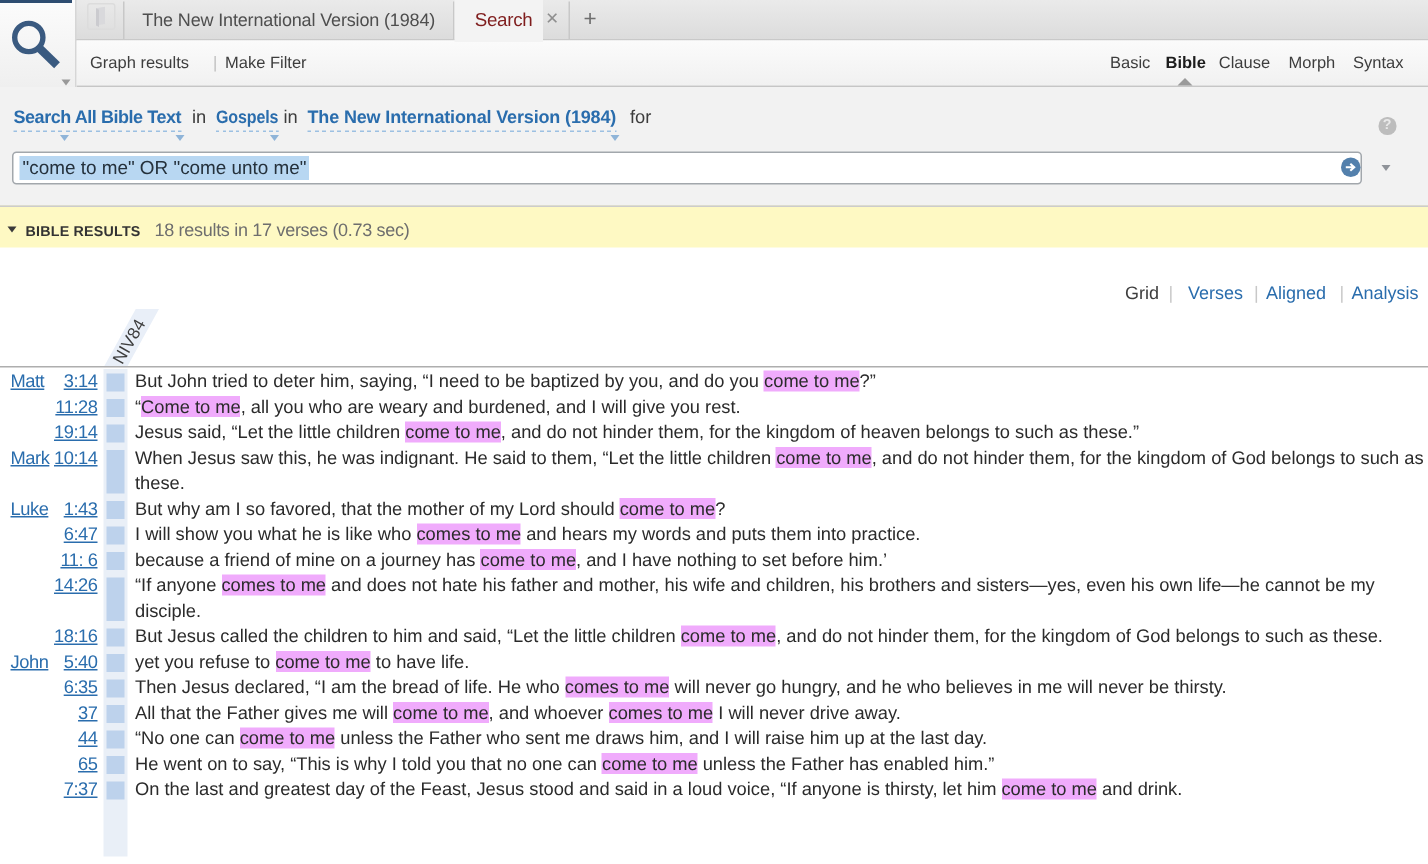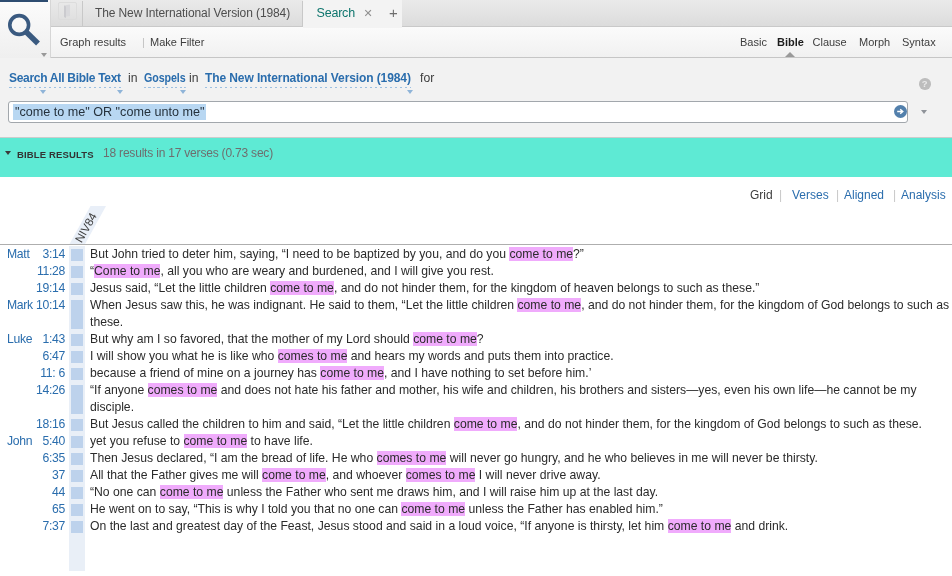--- a/index.html
+++ b/index.html
@@ -8,22 +8,22 @@
 #page { position:relative; width:952px; height:576px; }
 
 
 #tabbar { position:absolute; left:0; top:0; width:952px; height:27px;
   background:linear-gradient(#eaeaea,#dcdcdc); border-bottom:1px solid #c9c9c9; }
 .tabsep { position:absolute; top:1px; width:1px; height:25px; background:#c8c8c8; }
 #booktab { position:absolute; left:58px; top:2px; width:19px; height:18px;
   border:1px solid #dcdcdc; border-radius:2px; }
 #nivtab { position:absolute; left:82px; top:0; width:221px; height:26px;
   color:#4e4e4e; font-size:12px; letter-spacing:-0.1px; line-height:27px; text-align:center; }
-#searchtab { position:absolute; left:303px; top:0; width:99px; height:28px;
-  background:#f3f3f3; color:#0f766e; font-size:12.5px; letter-spacing:-0.2px; line-height:26px; z-index:2;
+#searchtab { position:absolute; left:303px; top:0; width:59px; height:28px;
+  background:#f3f3f3; color:#7f1d1d; font-size:12.5px; letter-spacing:-0.2px; line-height:26px; z-index:2;
   padding-left:13.5px; }
 #tabx { position:absolute; left:363.5px; top:0px; height:26px; line-height:26px; color:#8f8f8f; font-size:11px; z-index:3;}
 #tabplus { position:absolute; left:389px; top:0; height:26px; line-height:25px; color:#6e6e6e; font-size:15px; z-index:3;}
 
 
 #navybar { position:absolute; left:0; top:0; width:48px; height:2px; background:#2e4d71; z-index:5; }
 #iconpanel { position:absolute; left:0; top:0; width:51px; height:58px;
   background:linear-gradient(#fcfcfc,#efefef); border-right:1px solid #d6d6d6; z-index:4; }
 #icontri { position:absolute; left:40.5px; top:53px; width:0; height:0; z-index:5;
   border-left:3.5px solid transparent; border-right:3.5px solid transparent;
@@ -56,22 +56,22 @@
 #gobtn { position:absolute; left:885px; top:3px; width:13px; height:13px; border-radius:50%;
   background:#5380ac; }
 #gobtn svg { position:absolute; left:0; top:0; }
 #inputcaret { position:absolute; left:920.5px; top:52px; width:0; height:0;
   border-left:3.5px solid transparent; border-right:3.5px solid transparent;
   border-top:4.5px solid #8f9399; }
 #helpicon { position:absolute; left:919px; top:20px; width:11.5px; height:11.5px; border-radius:50%;
   background:#bdbdbd; color:#e9e9e9; text-align:center; font-size:9.5px; line-height:12px; font-weight:bold; }
 
 
-#resultsbar { position:absolute; left:0; top:137px; width:952px; height:40px;
-  background:#5eead4; border-top:1px solid #ccc; }
+#resultsbar { position:absolute; left:0; top:137px; width:952px; height:28px;
+  background:#fef9c3; border-top:1px solid #ccc; }
 #rb-tri { position:absolute; left:5px; top:13px; width:0; height:0;
   border-left:3px solid transparent; border-right:3px solid transparent;
   border-top:4.5px solid #3a3a3a; }
 #rb-title { position:absolute; left:17px; top:10.5px; font-size:9.5px; font-weight:bold;
   letter-spacing:0.15px; color:#333; }
 #rb-info { position:absolute; left:103px; top:8px; font-size:12px; letter-spacing:-0.2px; color:#6e6e6e; }
 
 
 #viewlinks span { position:absolute; top:188px; font-size:12px; height:14px; line-height:14px; }
 .vl { color:#2a6dad; }
@@ -79,21 +79,21 @@
 
 
 #nivband { position:absolute; left:0; top:185px; }
 #hdrline { position:absolute; left:0; top:244px; width:952px; height:1px; background:#aeaeae; }
 
 
 #results { position:absolute; left:0; top:246px; width:952px; font-size:12.2px; color:#2b2b2b; }
 .row { position:relative; line-height:17px; }
 .refbook { position:absolute; left:7px; top:0; color:#2a6dad; }
 .refcv { position:absolute; left:0px; top:0; width:65px; text-align:right; color:#2a6dad; }
-.refbook,.refcv { letter-spacing:-0.3px; }
+.refbook,.refcv { letter-spacing:-0.3px;text-decoration:underline; }
 .sq { position:absolute; left:70.5px; top:2.5px; bottom:2.5px; width:12.5px; background:#bdd2ec; }
 .vtext { margin-left:90px; width:861px; }
 .hl { background:#f0abfc;text-align:center; }
 </style>
 </head>
 <body>
 <div id="page">
 
   <div id="tabbar"></div>
   <div class="tabsep" style="left:82px"></div>

